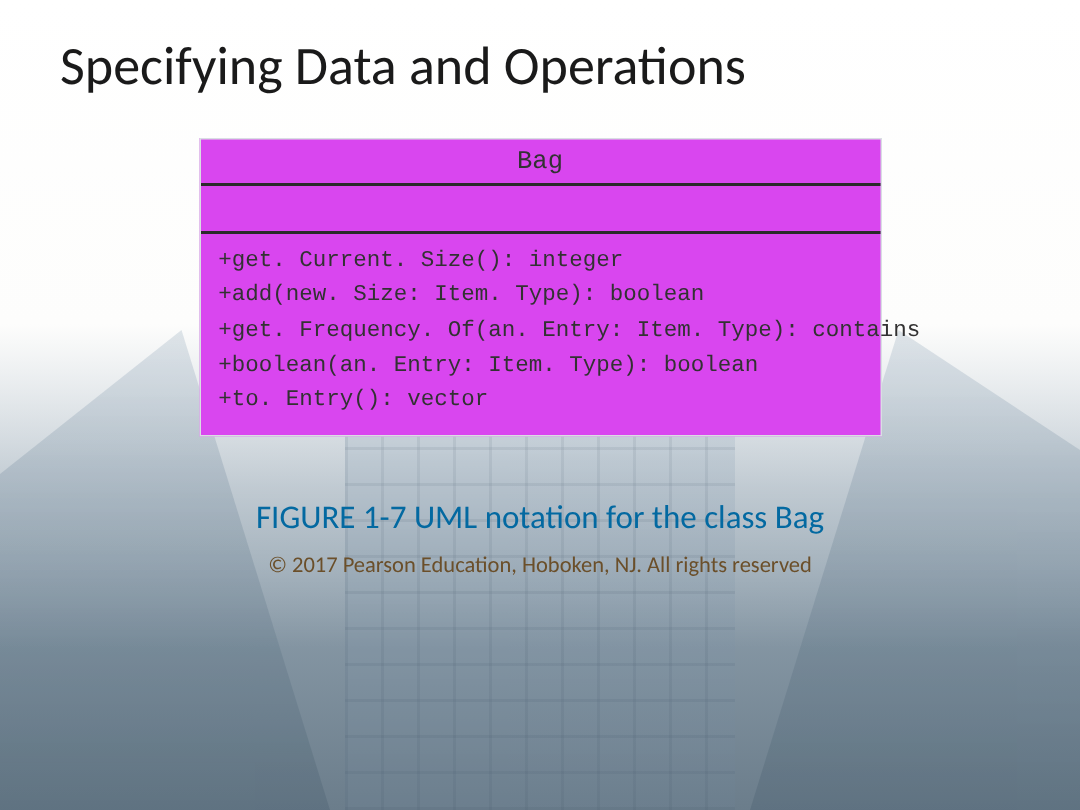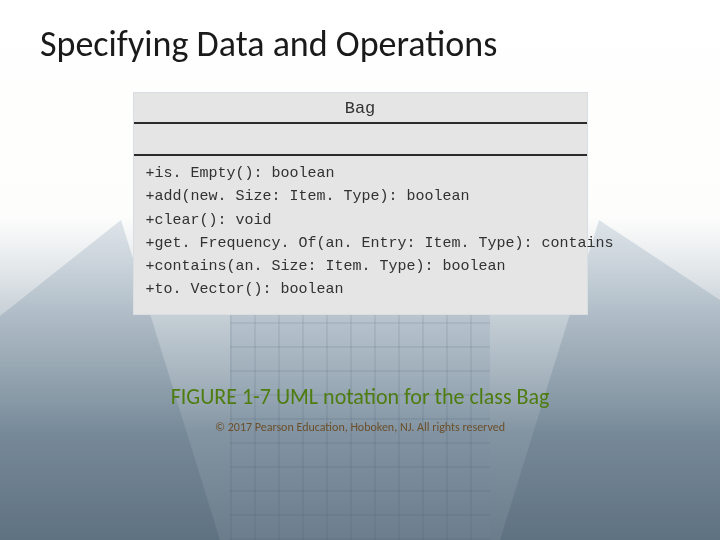--- a/index.html
+++ b/index.html
@@ -45,23 +45,23 @@
     display: flex;
     flex-direction: column;
   }
   .title {
     font-size: 36px;
     font-weight: 400;
     color: #1a1a1a;
     margin-bottom: 16px;
   }
   .uml {
-    background: #e5e5e5;
+    background: #d946ef;
     width: 455px;
-    margin: 10px auto 10px auto;
+    margin: 10px auto 0 auto;
     border: 1px solid #d9dee3;
     font-family: "Courier New", Courier, monospace;
     color: #323232;
   }
   .uml .class-name {
     text-align: center;
     font-size: 17px;
     padding: 6px 0 4px 0;
   }
   .uml .sec-empty {
@@ -71,48 +71,47 @@
   }
   .uml .ops {
     padding: 6px 10px 12px 12px;
     font-size: 15px;
     line-height: 1.55;
     white-space: nowrap;
   }
   .caption {
     text-align: center;
     font-size: 22px;
-    color: #4d7c0f;
-    margin-top: 58px;
+    color: #0369a1;
+    margin-top: 40px;
   }
   .copyright {
     text-align: center;
-    font-size: 12px;
+    font-size: 15px;
     color: #6b4f2a;
     margin-top: 10px;
   }
 </style>
 </head>
 <body>
 
 <div class="bg">
   <div class="grid"></div>
 </div>
 
 <div class="slide">
   <div class="title">Specifying Data and Operations</div>
 
   <div class="uml">
     <div class="class-name">Bag</div>
     <div class="sec-empty"></div>
     <div class="ops">
-      <div>+is. Empty(): boolean</div>
+      <div>+get. Current. Size(): integer</div>
       <div>+add(new. Size: Item. Type): boolean</div>
-      <div>+clear(): void</div>
       <div>+get. Frequency. Of(an. Entry: Item. Type): contains</div>
-      <div>+contains(an. Size: Item. Type): boolean</div>
-      <div>+to. Vector(): boolean</div>
+      <div>+boolean(an. Entry: Item. Type): boolean</div>
+      <div>+to. Entry(): vector</div>
     </div>
   </div>
 
   <div class="caption">FIGURE 1-7 UML notation for the class Bag</div>
   <div class="copyright">© 2017 Pearson Education, Hoboken, NJ.  All rights reserved</div>
 </div>
 
 </body></html>

